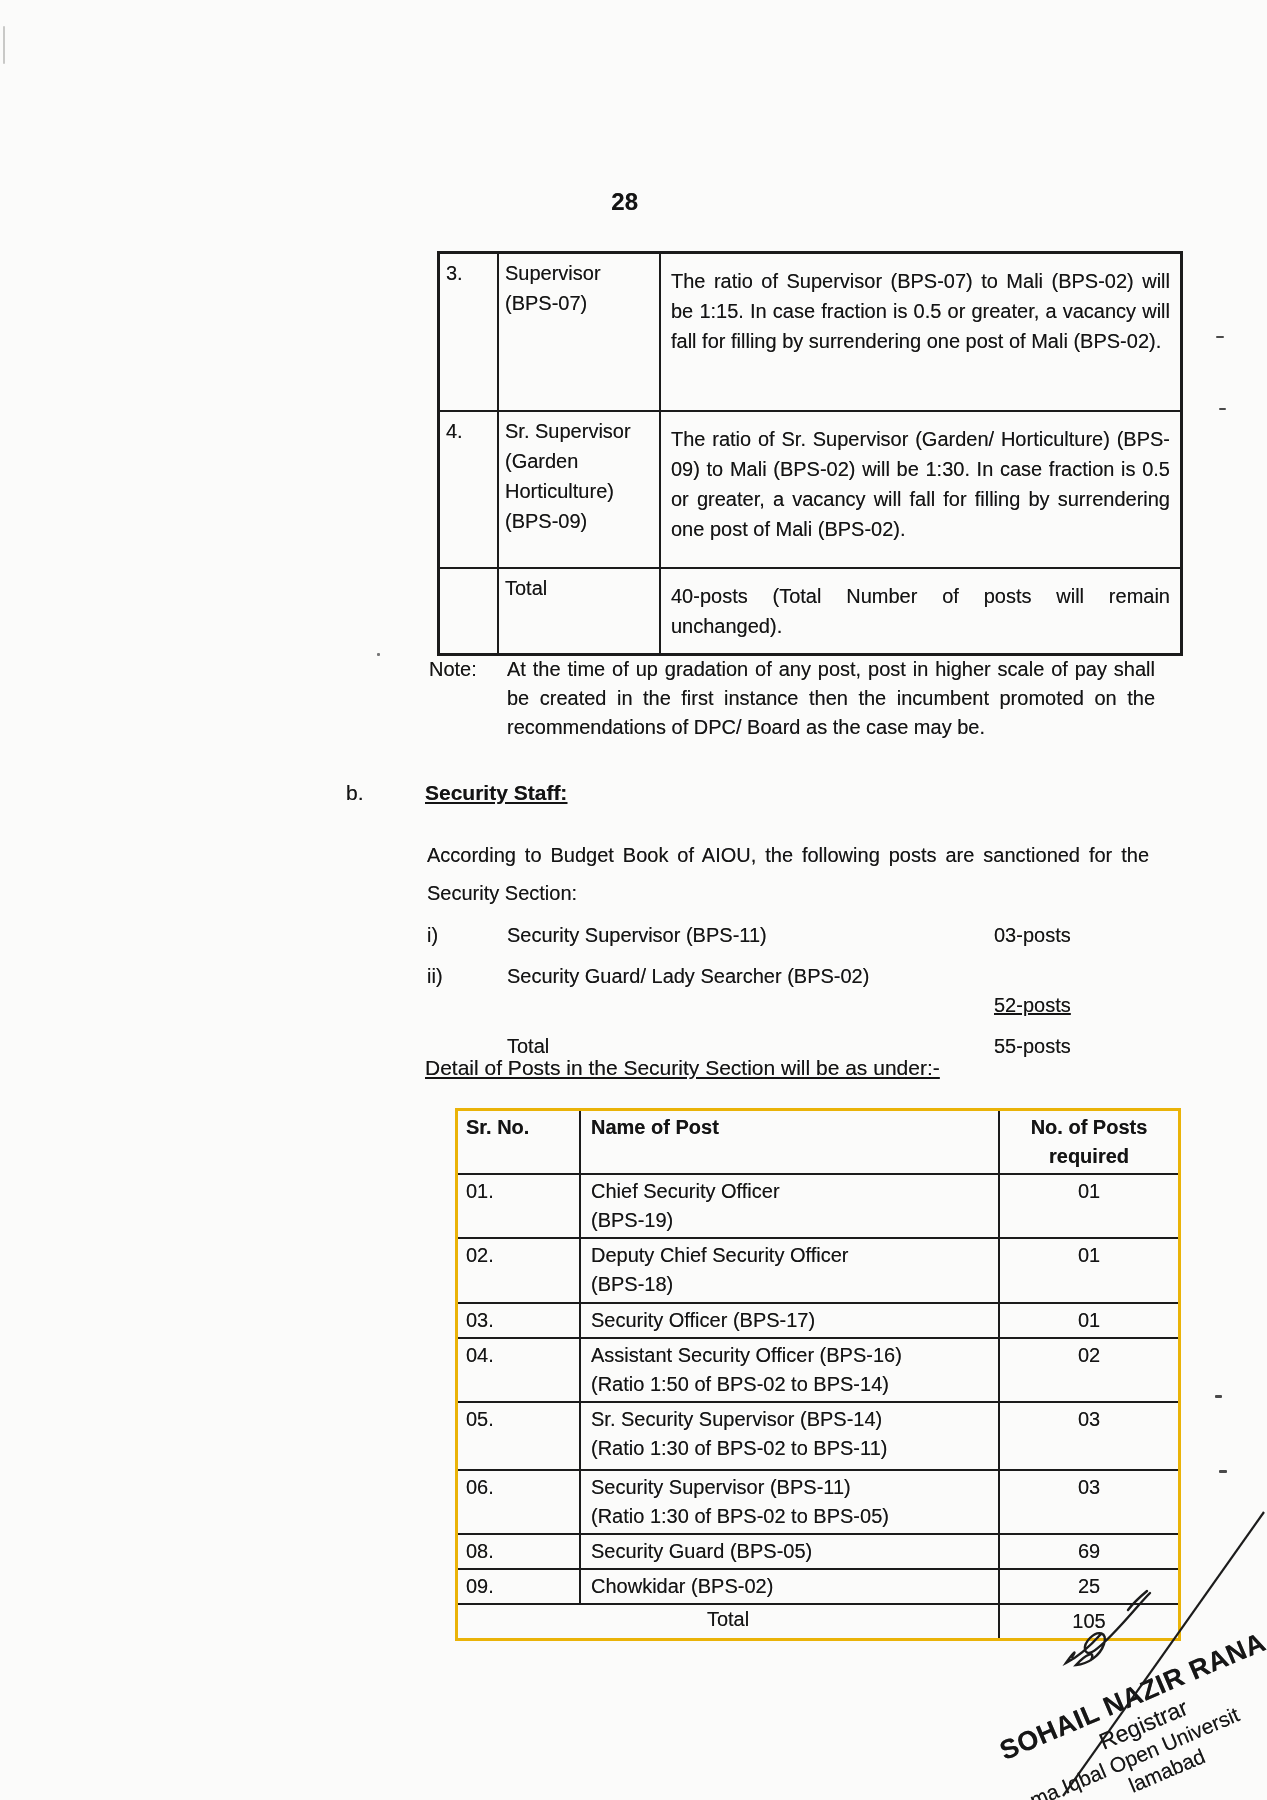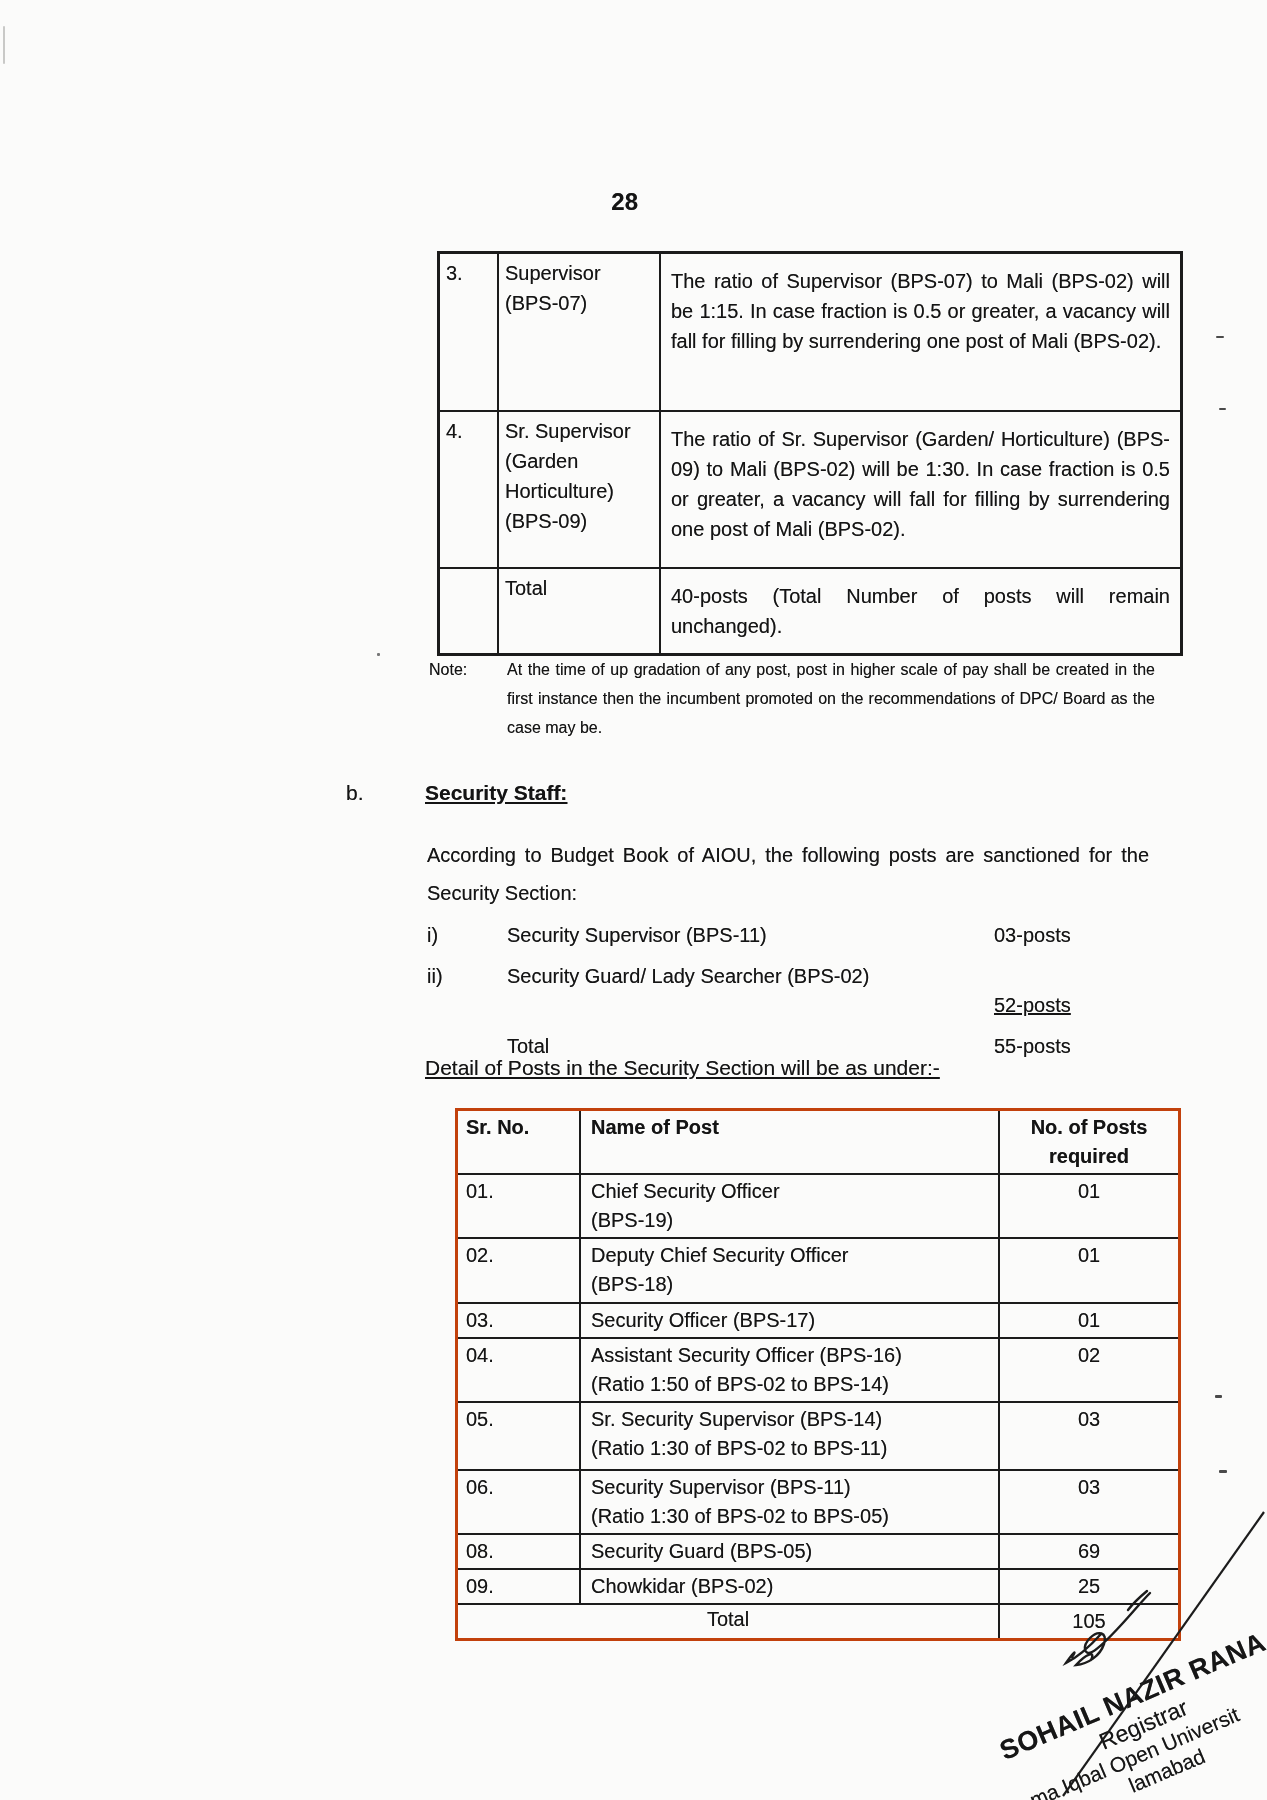--- a/index.html
+++ b/index.html
@@ -16,41 +16,41 @@
   table{border-collapse:collapse;table-layout:fixed;}
   td,th{border:2px solid #1b1b1b;vertical-align:top;overflow:hidden;}
   .t1{position:absolute;left:437px;top:251px;width:692px;border:3px solid #1b1b1b;
     font-size:20px;line-height:30px;}
   .t1 .c-sr{width:45px;padding:4px 6px;}
   .t1 .c-post{width:148px;padding:4px 6px;}
   .t1 .c-desc{width:499px;padding:12px 10px;text-align:justify;border-radius:18px;}
   .t1 .r0{height:158px;} .t1 .r1{height:157px;} .t1 .r2{height:64px;}
   
   .note{position:absolute;left:429px;top:655px;width:726px;display:flex;
-    font-size:16px;line-height:29px;}
+    font-size:20px;line-height:29px;}
   .note .lab{width:78px;flex:none;}
   .note .txt{width:648px;text-align:justify;}
   
   .secb{position:absolute;left:346px;top:781px;font-size:21px;}
   .secb .idx{display:inline-block;width:79px;}
   .secb .hd{font-weight:bold;text-decoration:underline;}
   
   .intro{position:absolute;left:427px;top:836px;width:722px;
     font-size:20px;line-height:38px;text-align:justify;}
   
   .slist{position:absolute;left:427px;top:920px;width:722px;font-size:20px;}
   .slist .row{display:flex;line-height:30px;margin-bottom:11px;}
   .slist .idx{width:80px;flex:none;}
   .slist .lbl{width:487px;flex:none;}
   .slist .val{flex:1;}
   .slist .u{text-decoration:underline;margin-top:29px;}
   
   .detail{position:absolute;left:425px;top:1056px;font-size:21px;text-decoration:underline;}
   
-  .t2{position:absolute;left:455px;top:1108px;width:668px;border:3px solid #c2410c;
+  .t2{position:absolute;left:455px;top:1108px;width:668px;border:3px solid #eab308;
     font-size:20px;line-height:29px;}
   .t2 .c-sr{width:105px;padding:2px 8px;}
   .t2 .c-name{width:397px;padding:2px 10px;}
   .t2 .c-num{width:166px;padding:2px 6px;text-align:center;}
   .t2 th{font-weight:bold;text-align:left;padding:2px 8px;line-height:29px;}
   .t2 th.c-num{text-align:center;}
   .t2 .hrow{height:62px;}
   .t2 .q0{height:63px;} .t2 .q1{height:65px;} .t2 .q2{height:32px;}
   .t2 .q3{height:60px;} .t2 .q4{height:68px;} .t2 .q5{height:64px;}
   .t2 .q6{height:31px;} .t2 .q7{height:34px;} .t2 .qt{height:28px;}

